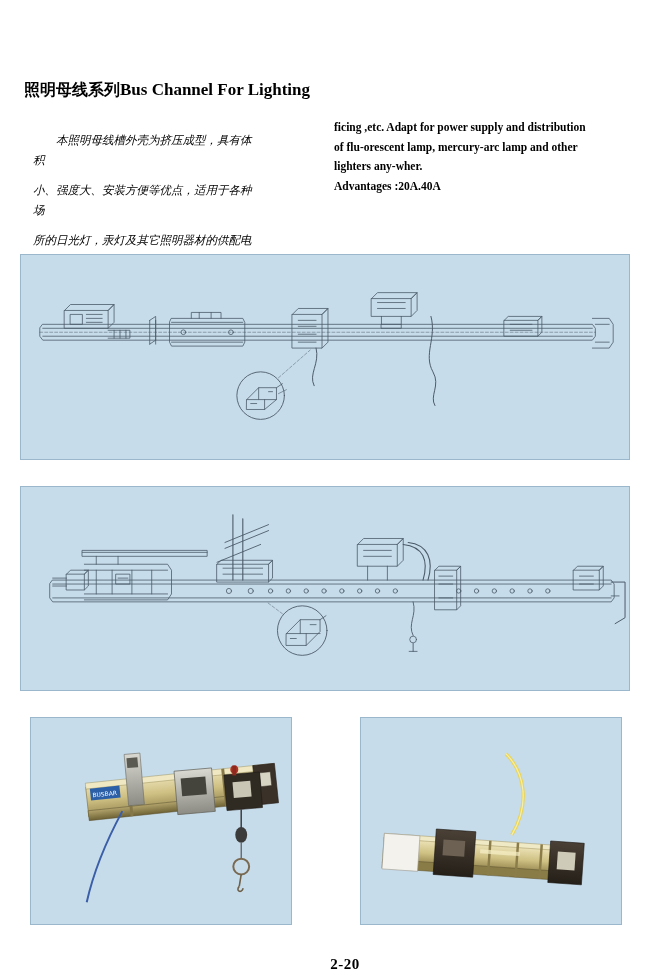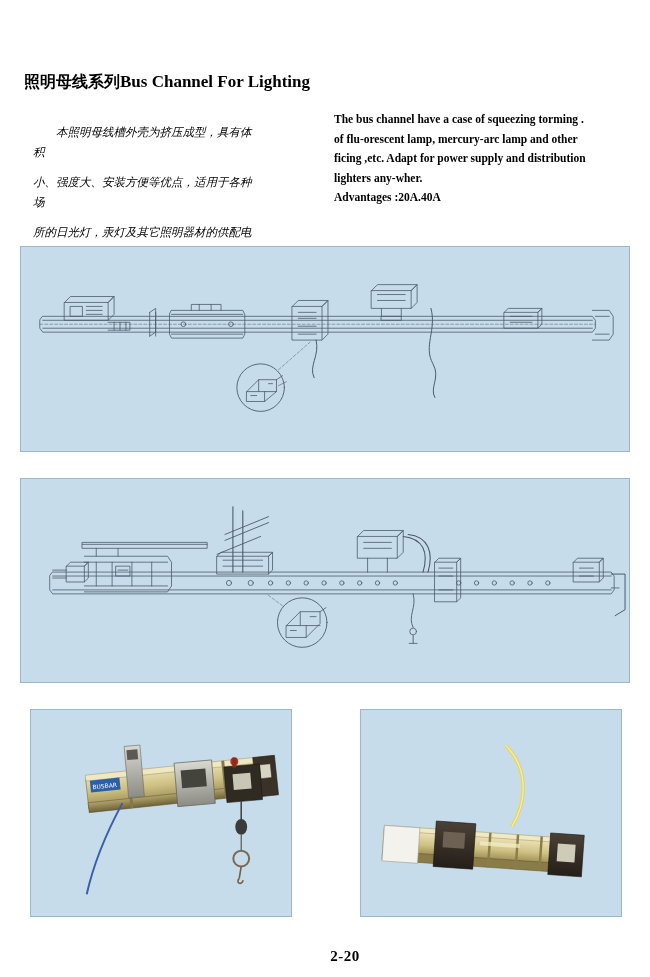--- a/index.html
+++ b/index.html
@@ -10,21 +10,21 @@
     width: 650px;
     height: 977px;
     background: #ffffff;
     font-family: "Liberation Serif", serif;
     color: #000;
     position: relative;
     overflow: hidden;
   }
   .page {
     position: absolute;
-    left: 0; top: 0;
+    left: 0; top: 8px;
     width: 650px;
     height: 689px;
   }
   
   .title {
     position: absolute;
     left: 24px;
     top: 72px;
     font-size: 17px;
     font-weight: bold;
@@ -128,23 +128,22 @@
     <span class="cn">照明母线系列</span><span>Bus Channel For Lighting</span>
   </div>
 
   <div class="intro-cn">
     <p class="indent">本照明母线槽外壳为挤压成型，具有体积</p>
     <p>小、强度大、安装方便等优点，适用于各种场</p>
     <p>所的日光灯，汞灯及其它照明器材的供配电用，</p>
   </div>
 
   <div class="intro-en">
-    <p>The bus channel have a case of squeezing torming .</p>
+    <p>ficing ,etc. Adapt for power supply and distribution</p>
     <p>of flu-orescent lamp, mercury-arc lamp and other</p>
-    <p>ficing ,etc. Adapt for power supply and distribution</p>
     <p>lighters any-wher.</p>
     <p>Advantages :20A.40A</p>
   </div>
 
   <div class="panel" id="fig-top">
     <svg viewBox="0 0 610 206" xmlns="http://www.w3.org/2000/svg">
       <g fill="none" stroke="#4a5a68" stroke-width="0.8" stroke-linejoin="round" stroke-linecap="round">
 
         <path d="M20 70 L575 70 L578 74 L578 82 L575 86 L20 86 L17 82 L17 74 Z"></path>
         <path d="M20 74 L575 74"></path>

